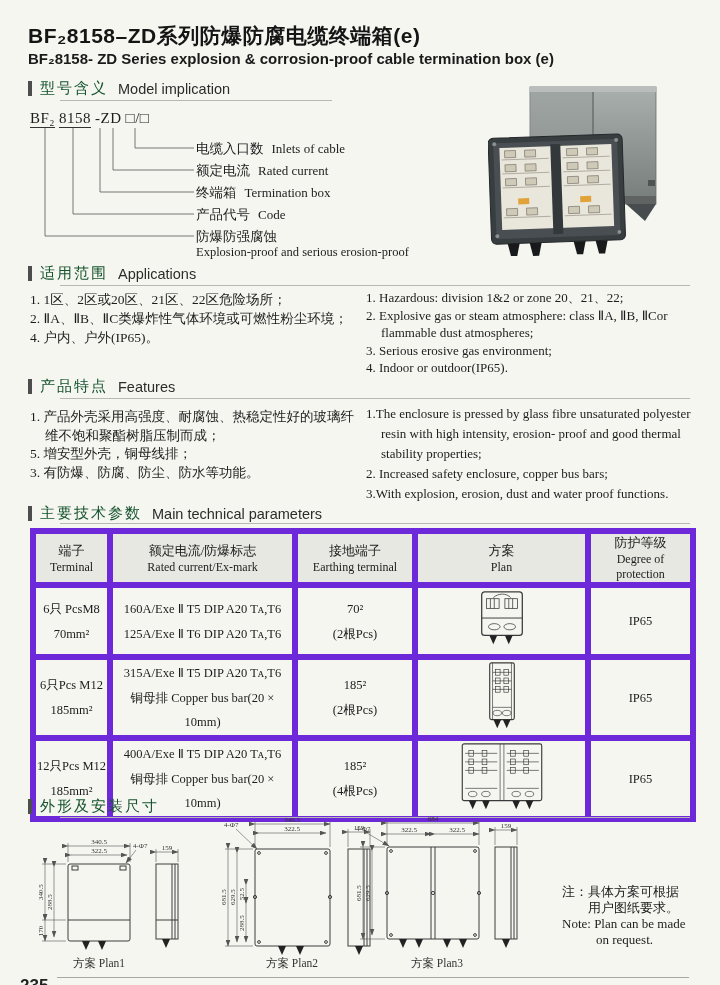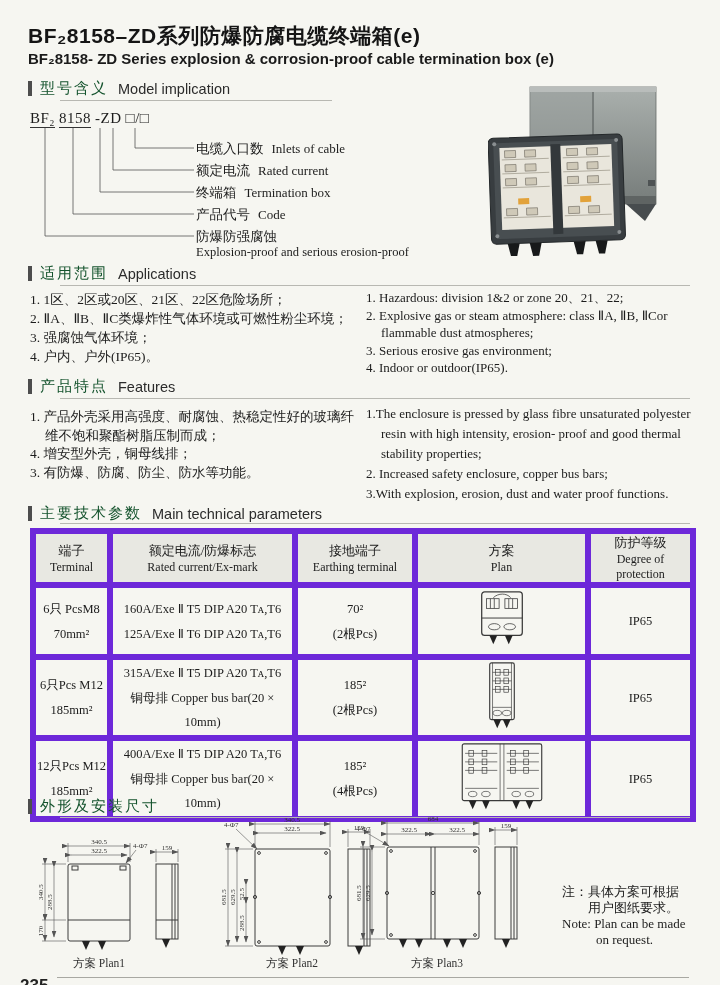--- a/index.html
+++ b/index.html
@@ -179,40 +179,39 @@
 <div class="sec" style="top:264px">
   <span class="sec-bar"></span>
   <span class="sec-zh">适用范围</span>
   <span class="sec-en">Applications</span>
 </div>
 <div class="sec-line" style="left:60px;top:285px;width:630px"></div>
 
 <div class="col-list zh-list" style="left:30px;top:290px;width:334px">
   <div class="li">1. 1区、2区或20区、21区、22区危险场所；</div>
   <div class="li">2. ⅡA、ⅡB、ⅡC类爆炸性气体环境或可燃性粉尘环境；</div>
-  <div class="li">3. 强腐蚀气体环境；</div>
   <div class="li">4. 户内、户外(IP65)。</div>
 </div>
 <div class="col-list en-list" style="left:366px;top:289px;width:350px">
   <div class="li">1. Hazardous: division 1&amp;2 or zone 20、21、22;</div>
   <div class="li">2. Explosive gas or steam atmosphere: class ⅡA, ⅡB, ⅡCor flammable dust atmospheres;</div>
   <div class="li">3. Serious erosive gas environment;</div>
   <div class="li">4. Indoor or outdoor(IP65).</div>
 </div>
 
 <div class="sec" style="top:377px">
   <span class="sec-bar"></span>
   <span class="sec-zh">产品特点</span>
   <span class="sec-en">Features</span>
 </div>
 <div class="sec-line" style="left:60px;top:398px;width:630px"></div>
 
 <div class="col-list zh-feat" style="left:30px;top:408px;width:330px">
   <div class="li">1. 产品外壳采用高强度、耐腐蚀、热稳定性好的玻璃纤维不饱和聚酯树脂压制而成；</div>
-  <div class="li">4. 增安型外壳，铜母线排；</div>
+  <div class="li">5. 增安型外壳，铜母线排；</div>
   <div class="li">3. 有防爆、防腐、防尘、防水等功能。</div>
 </div>
 <div class="col-list en-feat" style="left:366px;top:404px;width:352px">
   <div class="li">1.The enclosure is pressed by glass fibre unsaturated polyester resin with high intensity, erosion- proof and good thermal stability properties;</div>
   <div class="li">2. Increased safety enclosure, copper bus bars;</div>
   <div class="li">3.With explosion, erosion, dust and water proof functions.</div>
 </div>
 
 <div class="sec" style="top:504px">
   <span class="sec-bar"></span>

